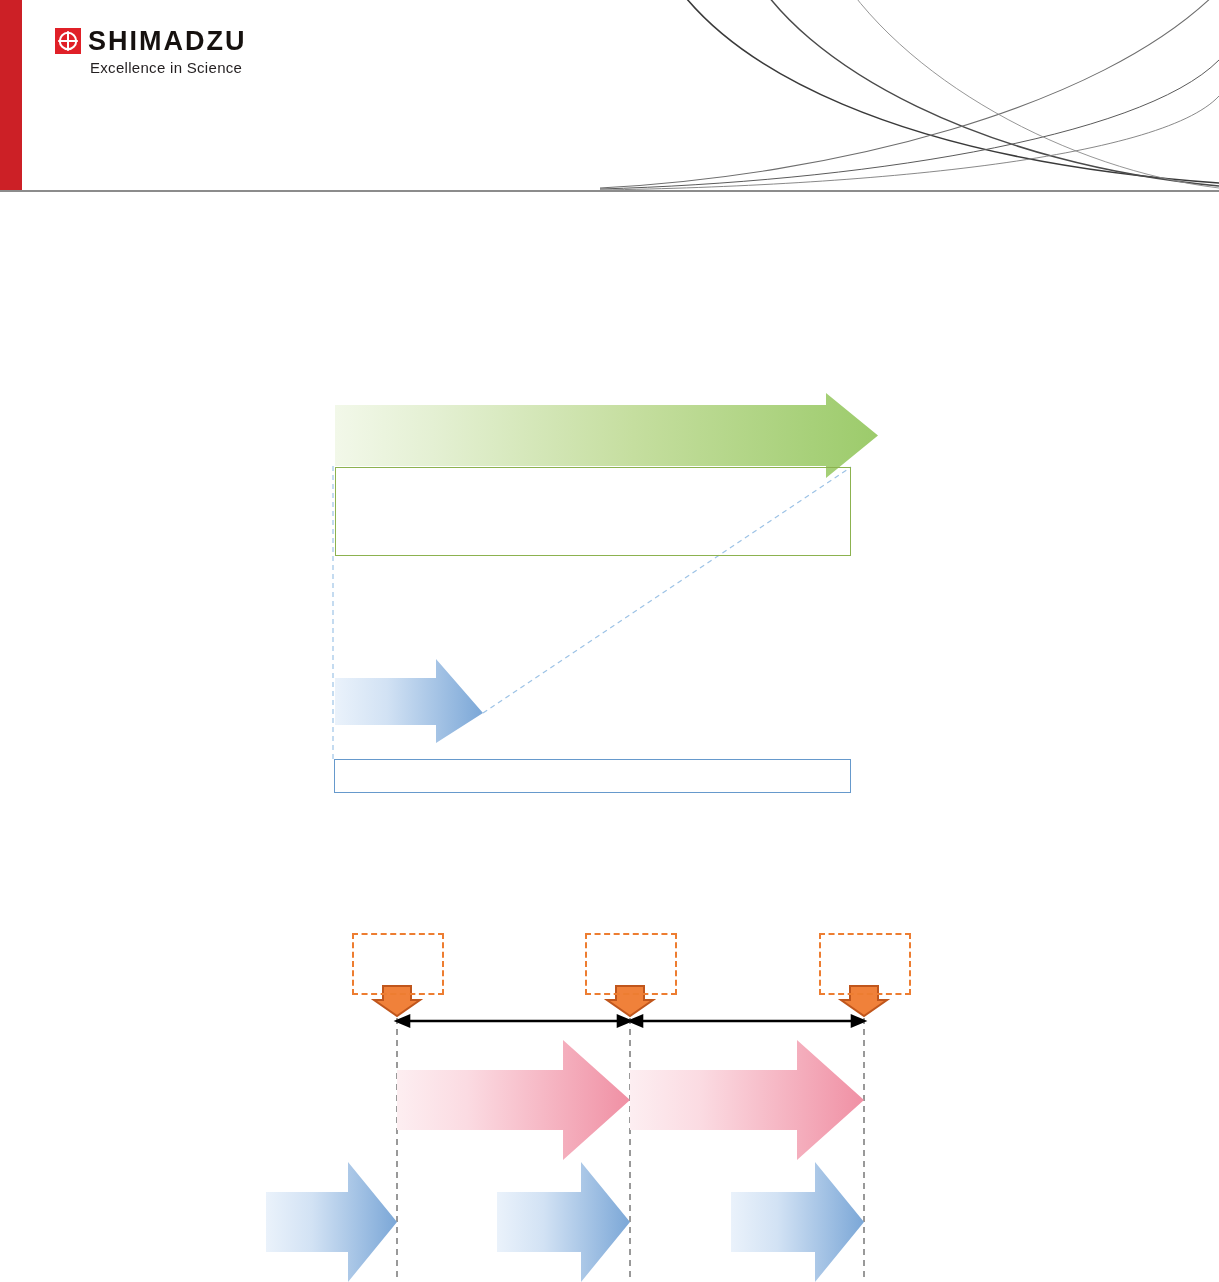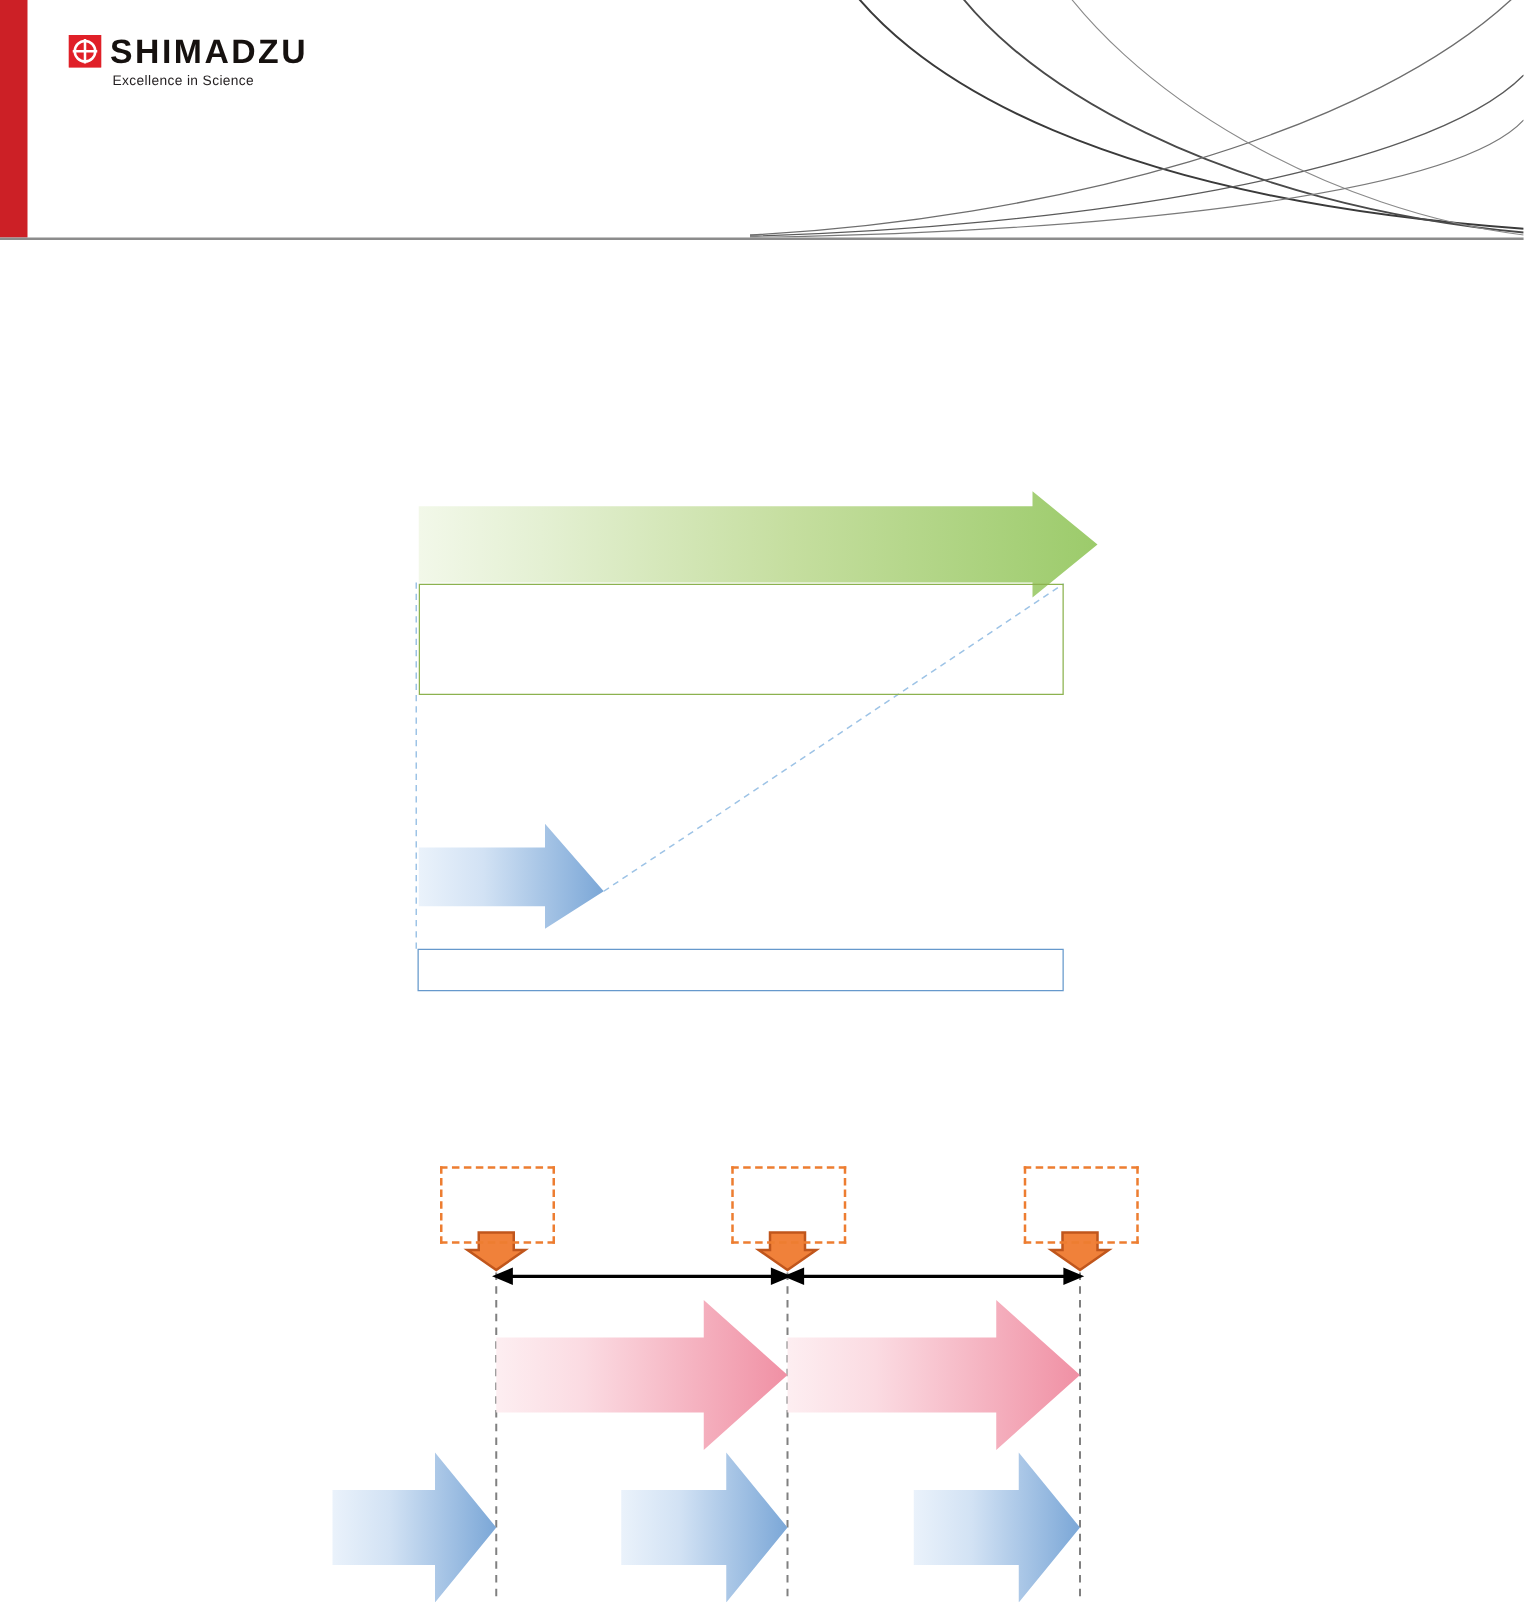--- a/index.html
+++ b/index.html
@@ -68,21 +68,21 @@
     font-weight: bold;
     letter-spacing: 2.0px;
     color: #16110f;
     font-family: "Liberation Sans", sans-serif;
     line-height: 30px;
     white-space: nowrap;
   }
   #logo-tagline {
     position: absolute;
     left: 35px; top: 31px;
-    font-size: 11px;
+    font-size: 15px;
     letter-spacing: 0.3px;
     color: #231f20;
     font-family: "Liberation Sans", sans-serif;
     white-space: nowrap;
   }
 
   
   .layer {
     position: absolute;
     left: 0; top: 0;

